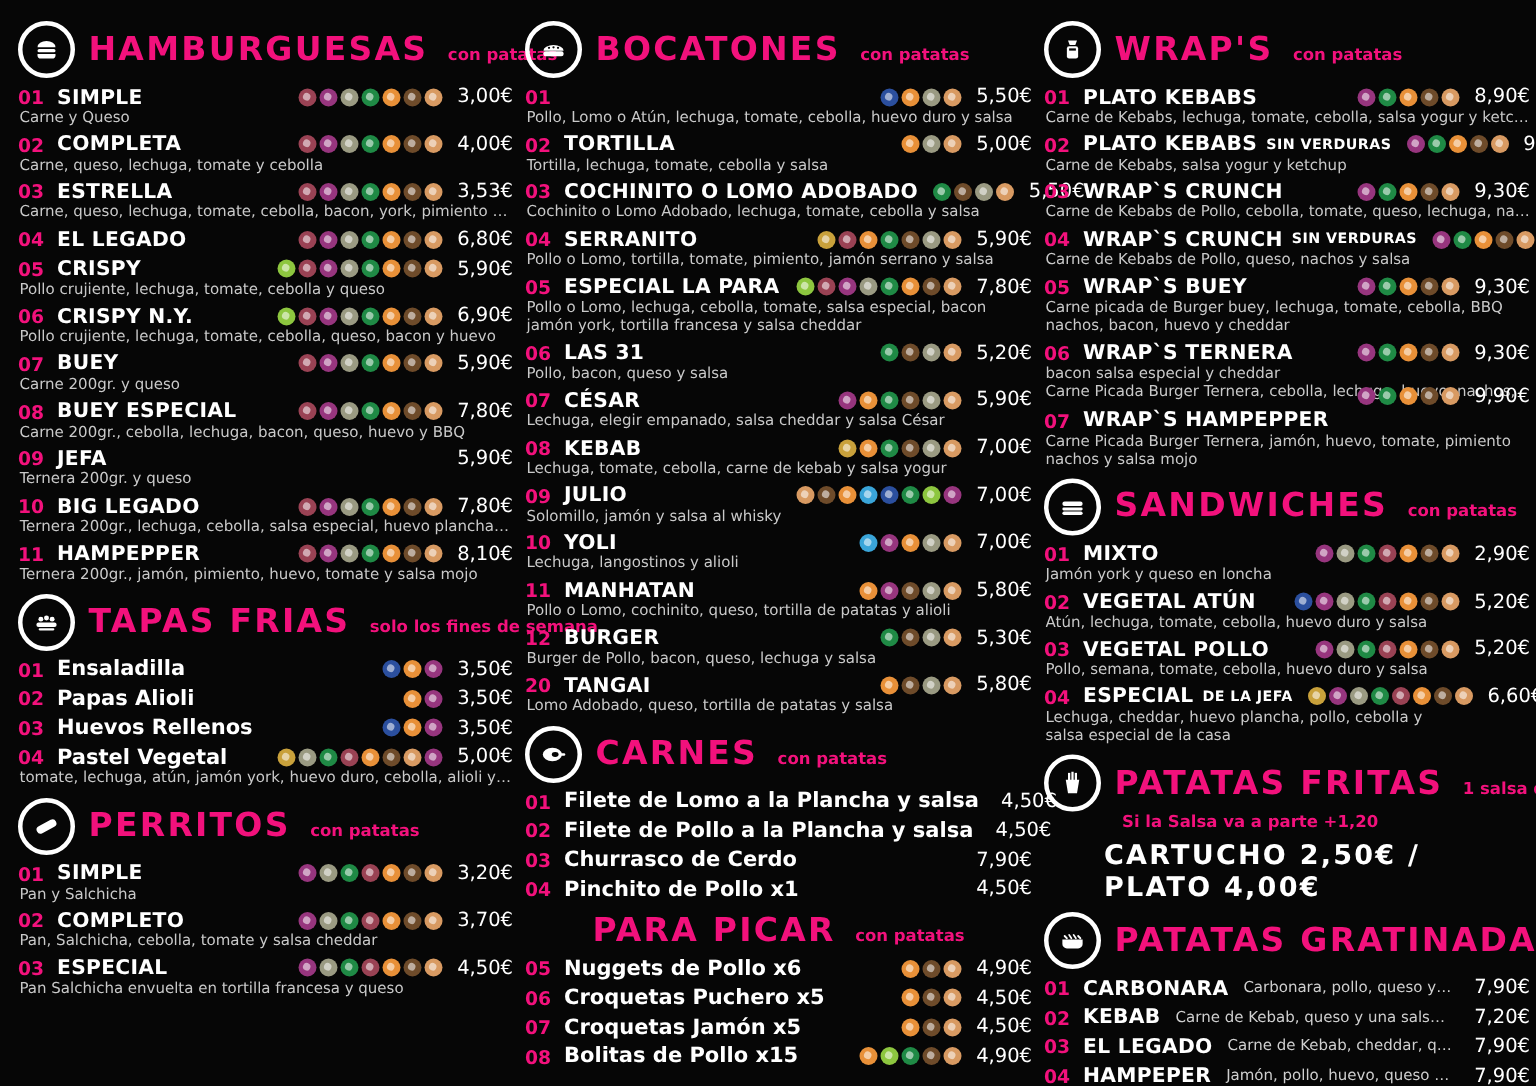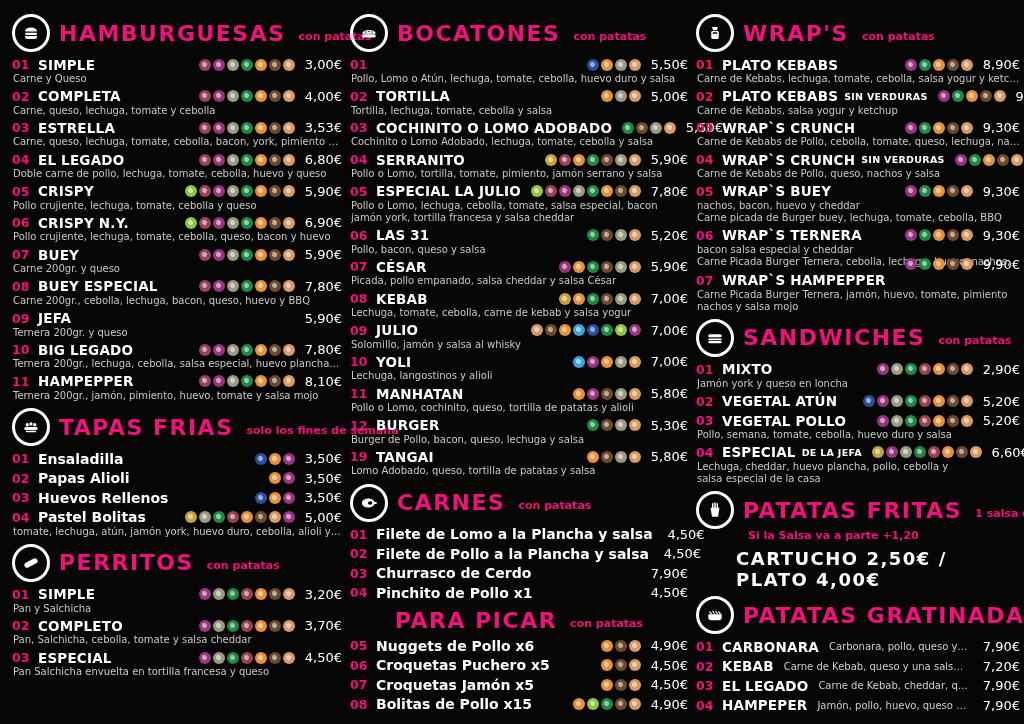--- a/index.html
+++ b/index.html
@@ -117,21 +117,20 @@
               <span class="dot" style="background: rgb(154, 66, 84);"></span>
               <span class="dot" style="background: rgb(151, 53, 126);"></span>
               <span class="dot" style="background: rgb(154, 154, 130);"></span>
               <span class="dot" style="background: rgb(31, 138, 69);"></span>
               <span class="dot" style="background: rgb(232, 144, 56);"></span>
               <span class="dot" style="background: rgb(110, 75, 42);"></span>
               <span class="dot" style="background: rgb(216, 154, 98);"></span>
             </span>
             <span class="price">6,80€</span>
           </div>
-          <div class="desc">Doble carne de pollo, lechuga, tomate, cebolla, huevo y queso</div>
         </div>
         <div class="item">
           <div class="row">
             <span class="num">05</span>
             <span class="name">CRISPY</span>
             <span class="spacer"></span>
             <span class="icons">
               <span class="dot" style="background: rgb(141, 198, 63);"></span>
               <span class="dot" style="background: rgb(154, 66, 84);"></span>
               <span class="dot" style="background: rgb(151, 53, 126);"></span>
@@ -294,21 +293,21 @@
               <span class="dot" style="background: rgb(43, 79, 158);"></span>
               <span class="dot" style="background: rgb(232, 144, 56);"></span>
               <span class="dot" style="background: rgb(151, 53, 126);"></span>
             </span>
             <span class="price">3,50€</span>
           </div>
         </div>
         <div class="item">
           <div class="row">
             <span class="num">04</span>
-            <span class="name">Pastel Bolitas</span>
+            <span class="name">Pastel Vegetal</span>
             <span class="spacer"></span>
             <span class="icons">
               <span class="dot" style="background: rgb(201, 161, 59);"></span>
               <span class="dot" style="background: rgb(154, 154, 130);"></span>
               <span class="dot" style="background: rgb(31, 138, 69);"></span>
               <span class="dot" style="background: rgb(154, 66, 84);"></span>
               <span class="dot" style="background: rgb(232, 144, 56);"></span>
               <span class="dot" style="background: rgb(110, 75, 42);"></span>
               <span class="dot" style="background: rgb(216, 154, 98);"></span>
               <span class="dot" style="background: rgb(151, 53, 126);"></span>
@@ -456,21 +455,21 @@
               <span class="dot" style="background: rgb(154, 154, 130);"></span>
               <span class="dot" style="background: rgb(216, 154, 98);"></span>
             </span>
             <span class="price">5,90€</span>
           </div>
           <div class="desc">Pollo o Lomo, tortilla, tomate, pimiento, jamón serrano y salsa</div>
         </div>
         <div class="item">
           <div class="row">
             <span class="num">05</span>
-            <span class="name">ESPECIAL LA JULIO</span>
+            <span class="name">ESPECIAL LA PARA</span>
             <span class="spacer"></span>
             <span class="icons">
               <span class="dot" style="background: rgb(141, 198, 63);"></span>
               <span class="dot" style="background: rgb(154, 66, 84);"></span>
               <span class="dot" style="background: rgb(151, 53, 126);"></span>
               <span class="dot" style="background: rgb(154, 154, 130);"></span>
               <span class="dot" style="background: rgb(31, 138, 69);"></span>
               <span class="dot" style="background: rgb(232, 144, 56);"></span>
               <span class="dot" style="background: rgb(110, 75, 42);"></span>
               <span class="dot" style="background: rgb(216, 154, 98);"></span>
@@ -503,21 +502,21 @@
             <span class="icons">
               <span class="dot" style="background: rgb(151, 53, 126);"></span>
               <span class="dot" style="background: rgb(232, 144, 56);"></span>
               <span class="dot" style="background: rgb(31, 138, 69);"></span>
               <span class="dot" style="background: rgb(110, 75, 42);"></span>
               <span class="dot" style="background: rgb(154, 154, 130);"></span>
               <span class="dot" style="background: rgb(216, 154, 98);"></span>
             </span>
             <span class="price">5,90€</span>
           </div>
-          <div class="desc">Picada, pollo empanado, salsa cheddar y salsa César</div>
+          <div class="desc">Lechuga, elegir empanado, salsa cheddar y salsa César</div>
         </div>
         <div class="item">
           <div class="row">
             <span class="num">08</span>
             <span class="name">KEBAB</span>
             <span class="spacer"></span>
             <span class="icons">
               <span class="dot" style="background: rgb(201, 161, 59);"></span>
               <span class="dot" style="background: rgb(232, 144, 56);"></span>
               <span class="dot" style="background: rgb(31, 138, 69);"></span>
@@ -590,21 +589,21 @@
               <span class="dot" style="background: rgb(110, 75, 42);"></span>
               <span class="dot" style="background: rgb(154, 154, 130);"></span>
               <span class="dot" style="background: rgb(216, 154, 98);"></span>
             </span>
             <span class="price">5,30€</span>
           </div>
           <div class="desc">Burger de Pollo, bacon, queso, lechuga y salsa</div>
         </div>
         <div class="item">
           <div class="row">
-            <span class="num">19</span>
+            <span class="num">20</span>
             <span class="name">TANGAI</span>
             <span class="spacer"></span>
             <span class="icons">
               <span class="dot" style="background: rgb(232, 144, 56);"></span>
               <span class="dot" style="background: rgb(110, 75, 42);"></span>
               <span class="dot" style="background: rgb(154, 154, 130);"></span>
               <span class="dot" style="background: rgb(216, 154, 98);"></span>
             </span>
             <span class="price">5,80€</span>
           </div>
@@ -802,22 +801,22 @@
             <span class="spacer"></span>
             <span class="icons">
               <span class="dot" style="background: rgb(151, 53, 126);"></span>
               <span class="dot" style="background: rgb(31, 138, 69);"></span>
               <span class="dot" style="background: rgb(232, 144, 56);"></span>
               <span class="dot" style="background: rgb(110, 75, 42);"></span>
               <span class="dot" style="background: rgb(216, 154, 98);"></span>
             </span>
             <span class="price">9,30€</span>
           </div>
+          <div class="desc">Carne picada de Burger buey, lechuga, tomate, cebolla, BBQ</div>
           <div class="desc">nachos, bacon, huevo y cheddar</div>
-          <div class="desc">Carne picada de Burger buey, lechuga, tomate, cebolla, BBQ</div>
         </div>
         <div class="item">
           <div class="row">
             <span class="num">06</span>
             <span class="name">WRAP`S TERNERA</span>
             <span class="spacer"></span>
             <span class="icons">
               <span class="dot" style="background: rgb(151, 53, 126);"></span>
               <span class="dot" style="background: rgb(31, 138, 69);"></span>
               <span class="dot" style="background: rgb(232, 144, 56);"></span>
@@ -890,20 +889,21 @@
               <span class="dot" style="background: rgb(151, 53, 126);"></span>
               <span class="dot" style="background: rgb(154, 154, 130);"></span>
               <span class="dot" style="background: rgb(31, 138, 69);"></span>
               <span class="dot" style="background: rgb(154, 66, 84);"></span>
               <span class="dot" style="background: rgb(232, 144, 56);"></span>
               <span class="dot" style="background: rgb(110, 75, 42);"></span>
               <span class="dot" style="background: rgb(216, 154, 98);"></span>
             </span>
             <span class="price">5,20€</span>
           </div>
+          <div class="desc">Atún, lechuga, tomate, cebolla, huevo duro y salsa</div>
         </div>
         <div class="item">
           <div class="row">
             <span class="num">03</span>
             <span class="name">VEGETAL POLLO</span>
             <span class="spacer"></span>
             <span class="icons">
               <span class="dot" style="background: rgb(151, 53, 126);"></span>
               <span class="dot" style="background: rgb(154, 154, 130);"></span>
               <span class="dot" style="background: rgb(31, 138, 69);"></span>

